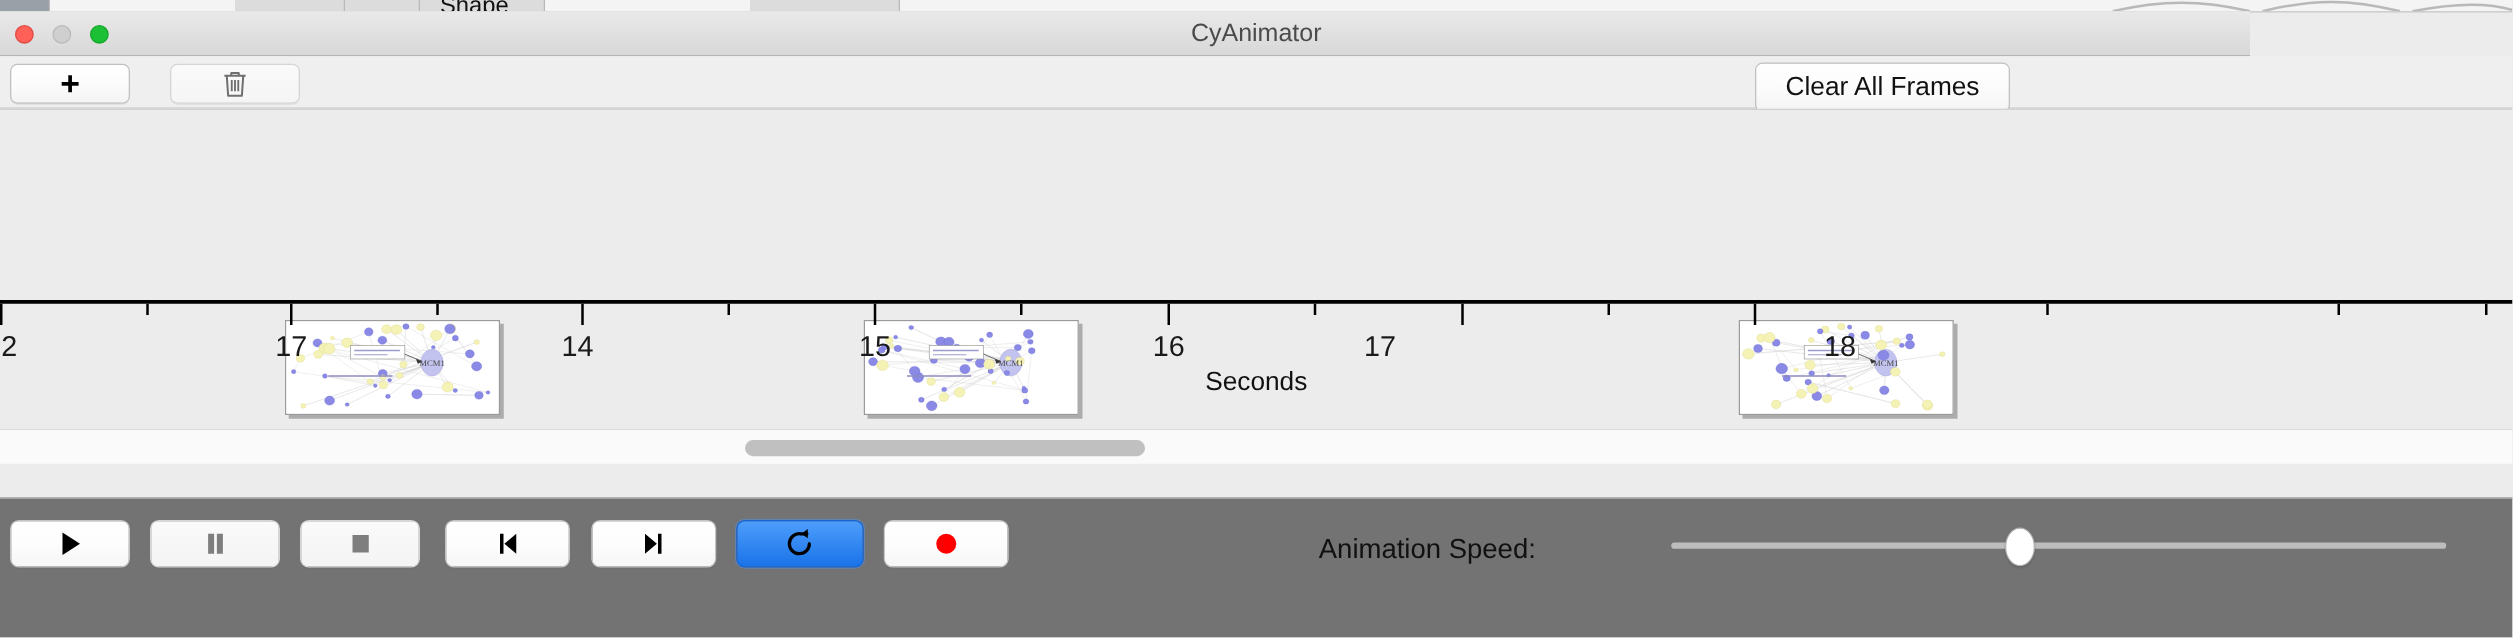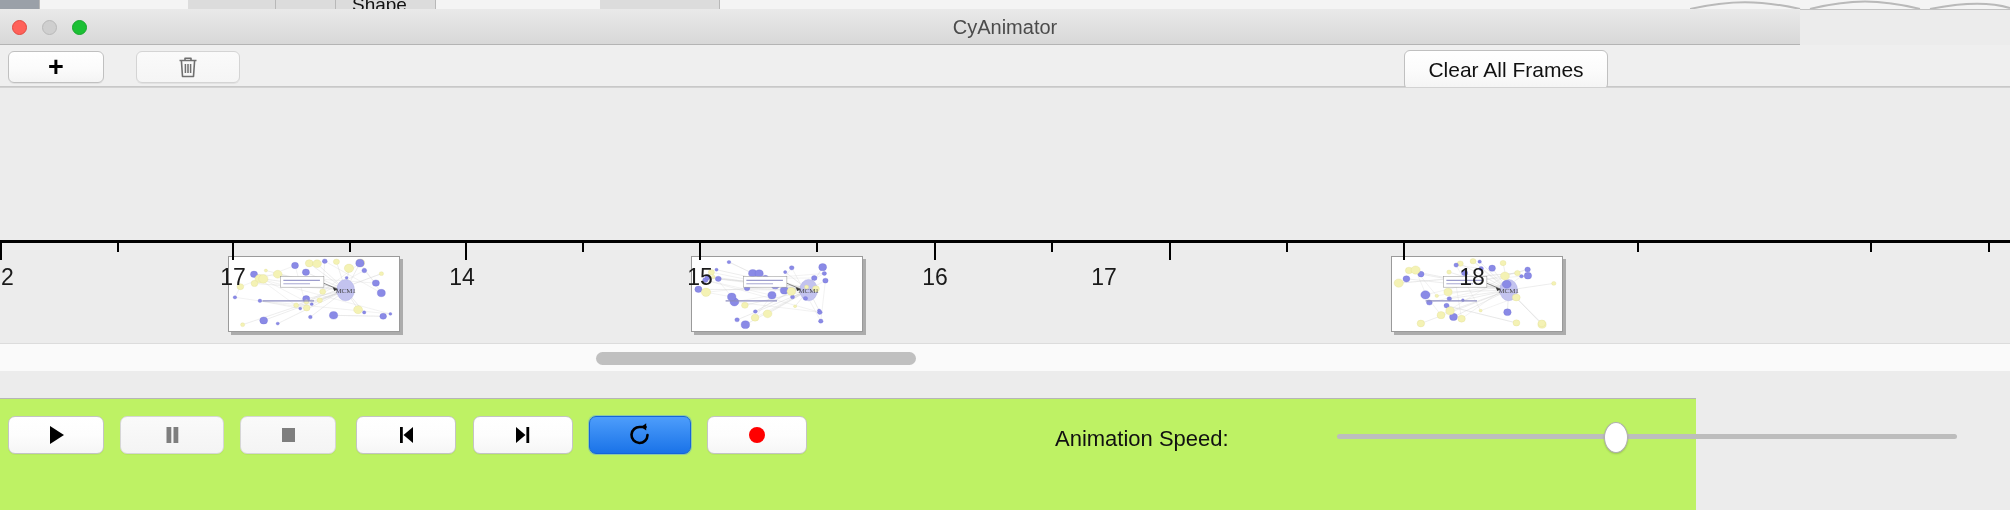--- a/index.html
+++ b/index.html
@@ -114,22 +114,22 @@
     position: absolute; left: 0; top: 255px; width: 2010px; height: 28px;
     background: #fafafa; border-top: 1px solid #dcdcdc;
   }
   .scroll-thumb {
     position: absolute; top: 8px; height: 13px; border-radius: 7px;
     background: #c0c0c0; cursor: pointer;
   }
 
   
   .playbar {
-    position: absolute; left: 0; top: 398px; width: 1696px; height: 112px;
-    background: #bef264; border-top: 1px solid #b6b6b6;
+    position: absolute; left: 0; top: 398px; width: 2010px; height: 112px;
+    background: #737373; border-top: 1px solid #b6b6b6;
   }
   .pbtn {
     position: absolute; top: 17px; height: 38px;
     border: 1px solid #c4c4c4; border-radius: 7px;
     background: linear-gradient(to bottom,#ffffff 0%, #fdfdfd 50%, #f6f6f6 100%);
     display: flex; align-items: center; justify-content: center;
     cursor: pointer;
     box-shadow: 0 1px 0 rgba(0,0,0,0.04);
   }
   .pbtn.muted {
@@ -500,20 +500,21 @@
           <div class="tick minor" style="left: 1051px;"></div>
           <div class="tick major" style="left: 1169px;"></div>
           <div class="tick-label" style="left: 1104px;">17</div>
           <div class="tick minor" style="left: 1286px;"></div>
           <div class="tick major" style="left: 1403px;"></div>
           <div class="tick-label" style="left: 1472px;">18</div>
           <div class="tick minor" style="left: 1637px;"></div>
           <div class="tick minor" style="left: 1870px;"></div>
           <div class="tick minor" style="left: 1988px;"></div>
         </div>
+      <div class="axis-title">Seconds</div>
     </div>
 
     <div class="scroll-track">
       <div class="scroll-thumb" id="scroll-thumb" style="left: 596px; width: 320px;"></div>
     </div>
   </div>
 
   <div class="playbar">
     <div id="pbtns-host">
         <div class="pbtn" style="left: 8px; width: 96px;">

